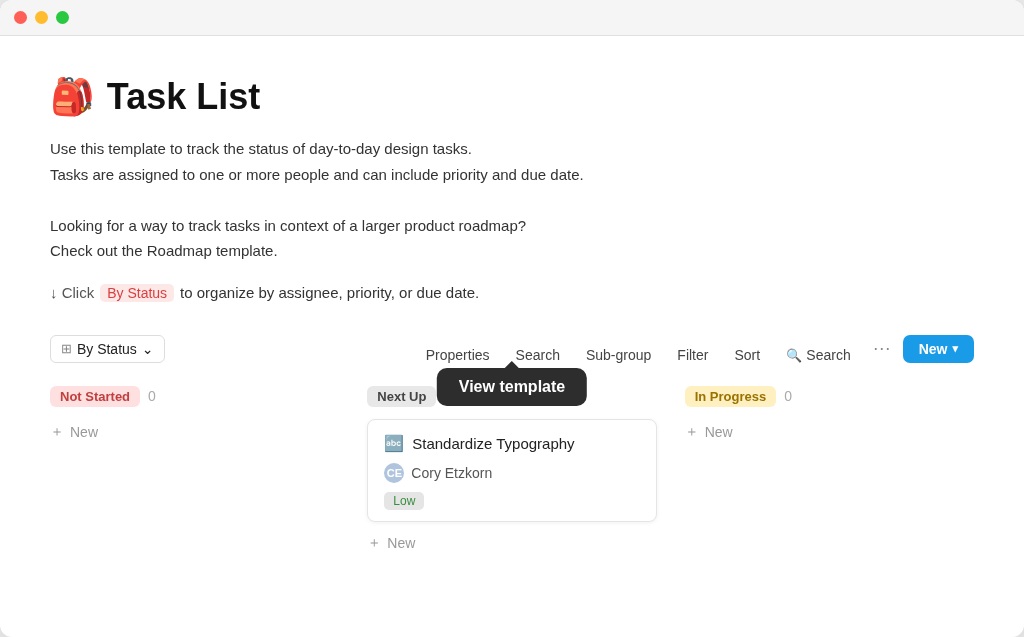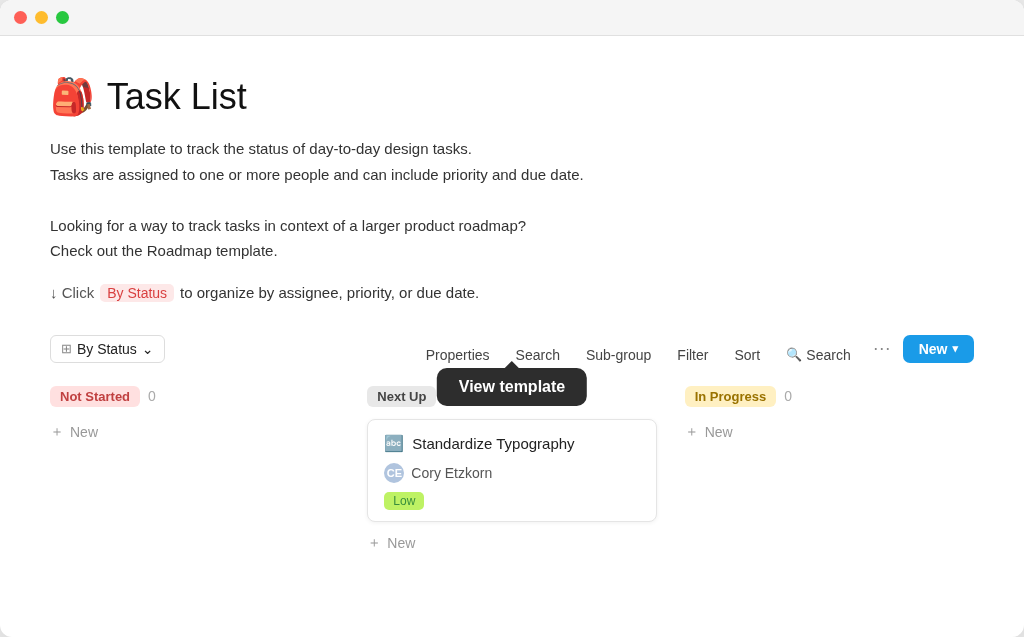--- a/index.html
+++ b/index.html
@@ -48,21 +48,21 @@
       display: flex;
       align-items: center;
       gap: 12px;
       margin-bottom: 18px;
     }
     .page-icon {
       font-size: 36px;
     }
     .page-title {
       font-size: 36px;
-      font-weight: 400;
+      font-weight: 700;
       color: #111;
     }
     .description {
       color: #333;
       font-size: 15px;
       line-height: 1.7;
       margin-bottom: 20px;
     }
     .hint-line {
       font-size: 15px;
@@ -101,21 +101,21 @@
       background: #fff;
       cursor: pointer;
     }
     .by-status-icon {
       font-size: 13px;
       color: #888;
     }
     .toolbar-spacer { flex: 1; }
     .toolbar-btn {
       display: flex;
-      align-items: center;
+      align-items: flex-end;
       gap: 4px;
       padding: 5px 10px;
       font-size: 14px;
       color: #444;
       background: none;
       border: none;
       border-radius: 5px;
       cursor: pointer;
       margin-top: 12px;
     }
@@ -241,21 +241,21 @@
       border-radius: 50%;
       background: #b0c4de;
       display: flex;
       align-items: center;
       justify-content: center;
       font-size: 11px;
       color: #fff;
       font-weight: 600;
     }
     .priority-badge {
-      background: #bef264;
+      background: #e5e5e5;
       color: #388e3c;
       border-radius: 5px;
       padding: 2px 9px;
       font-size: 12px;
       font-weight: 500;
     }
   </style>
 </head>
 <body>
 

